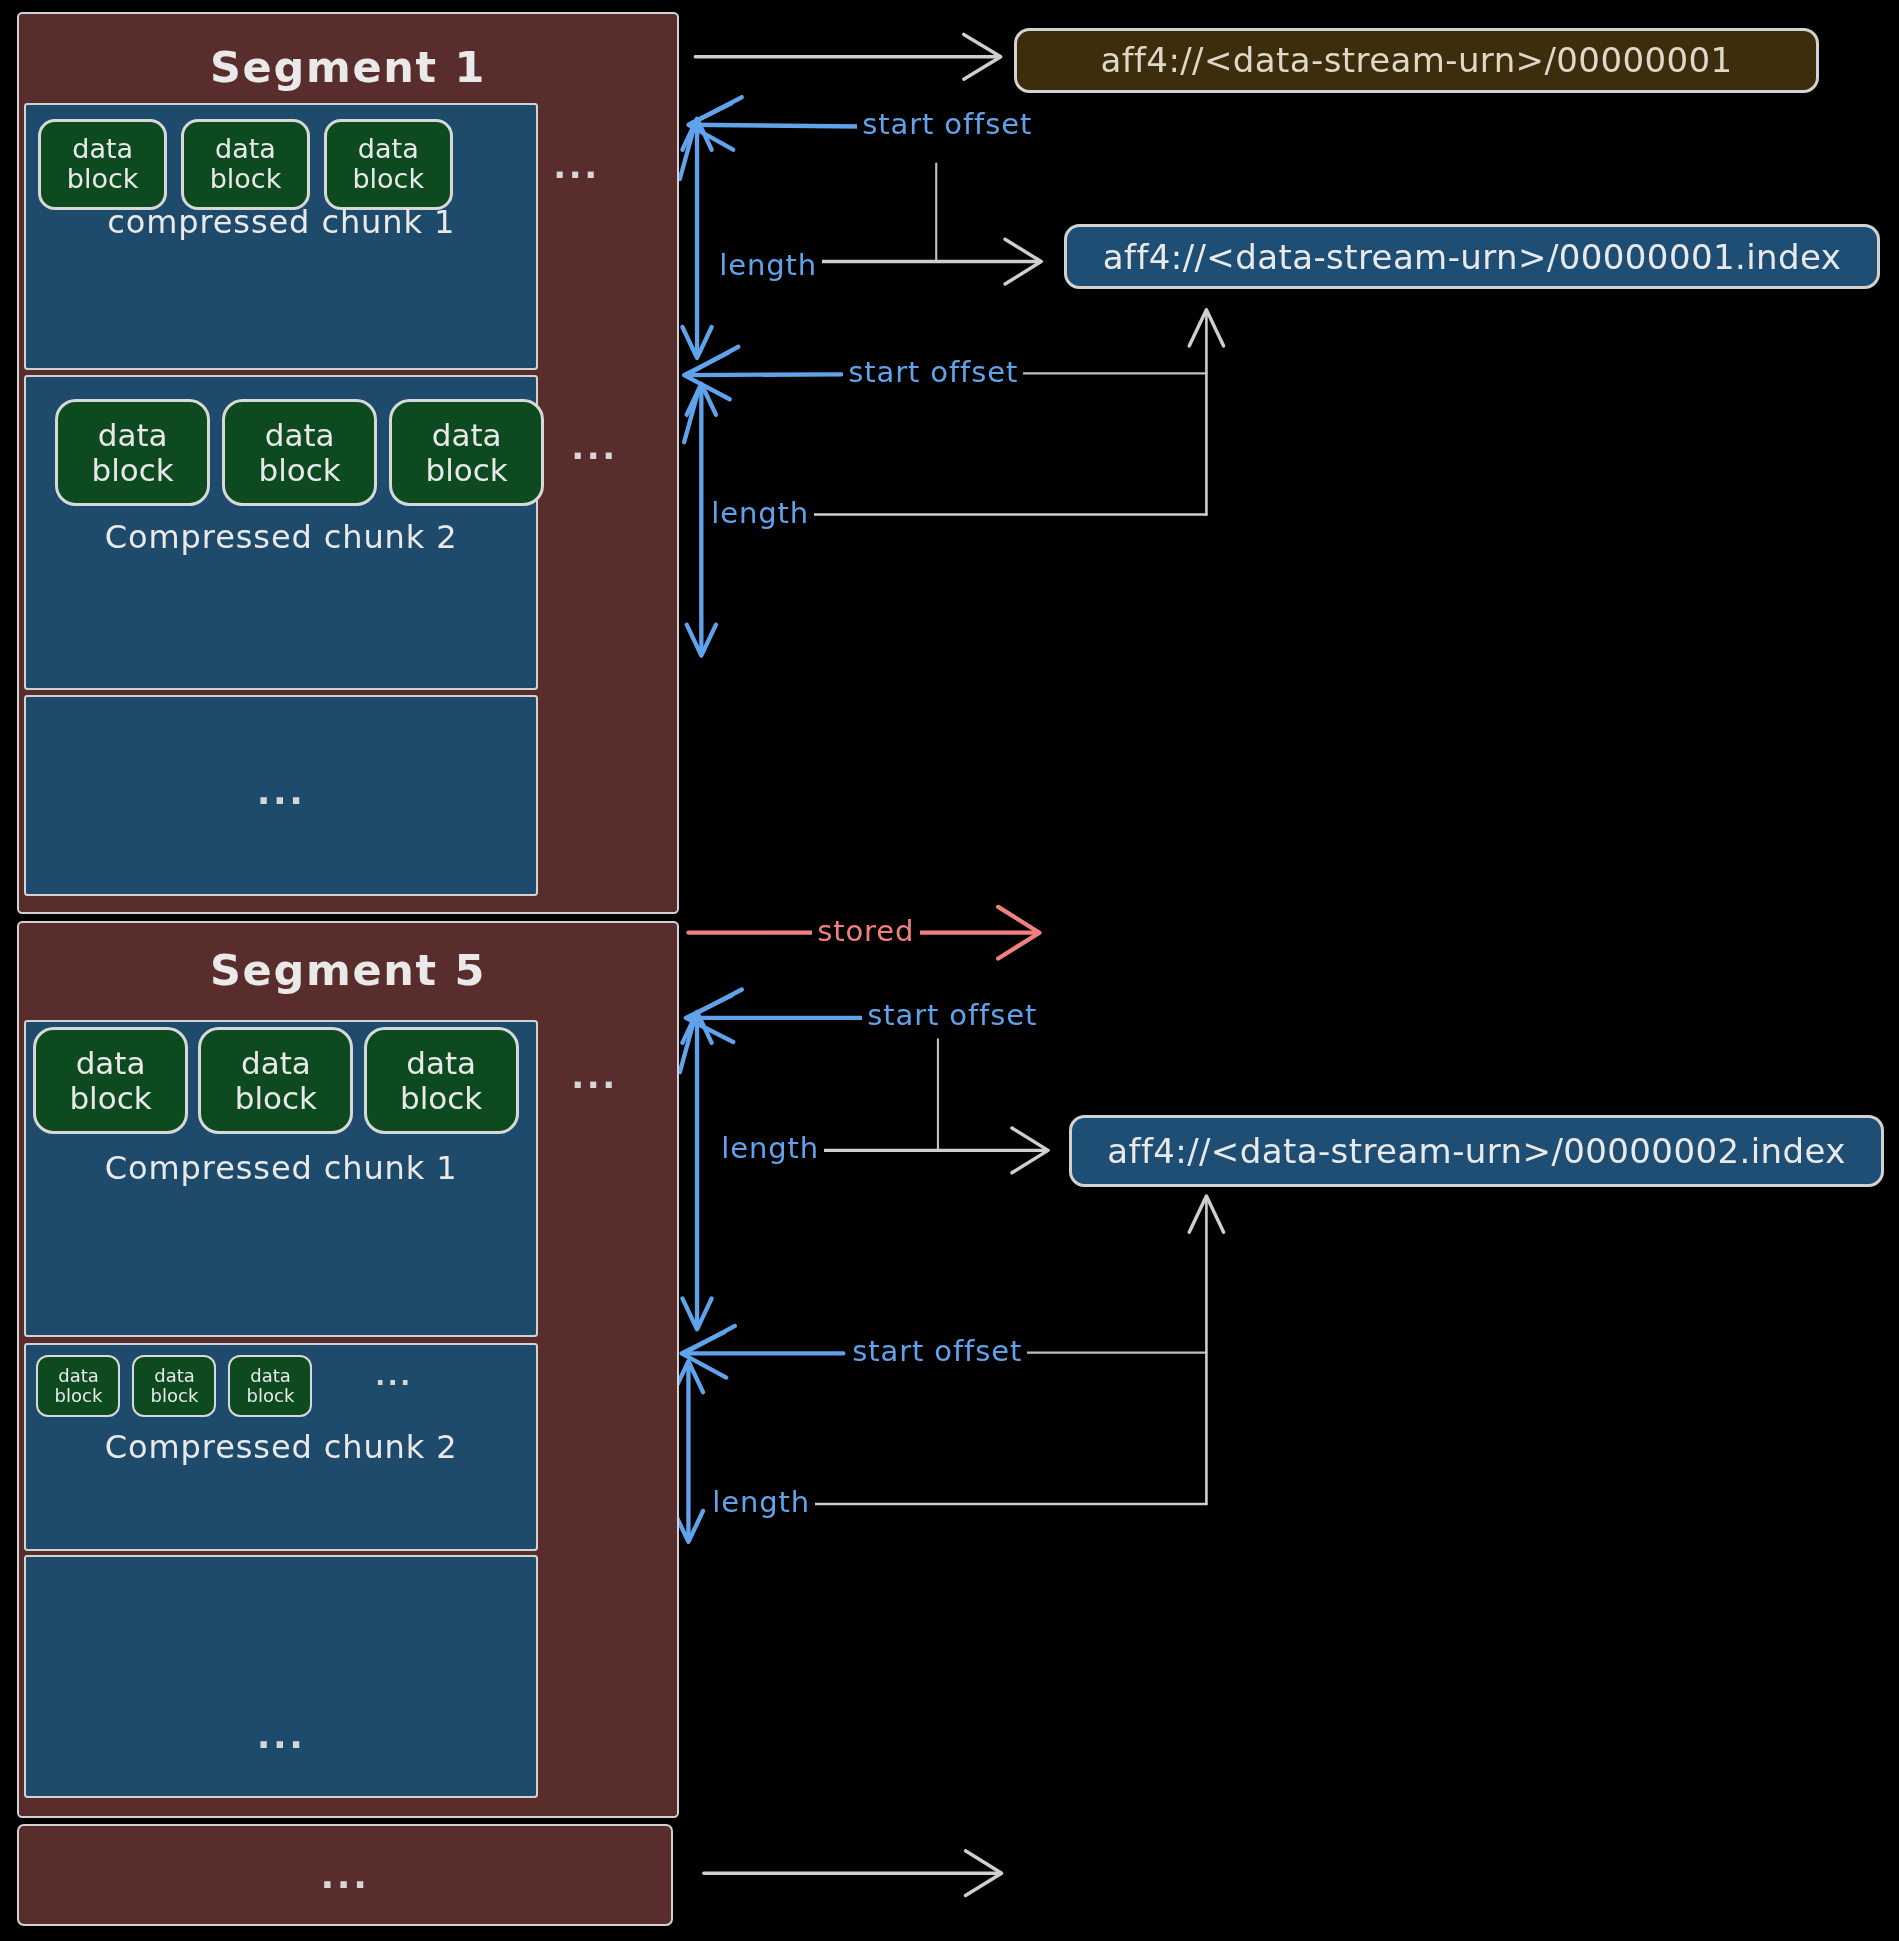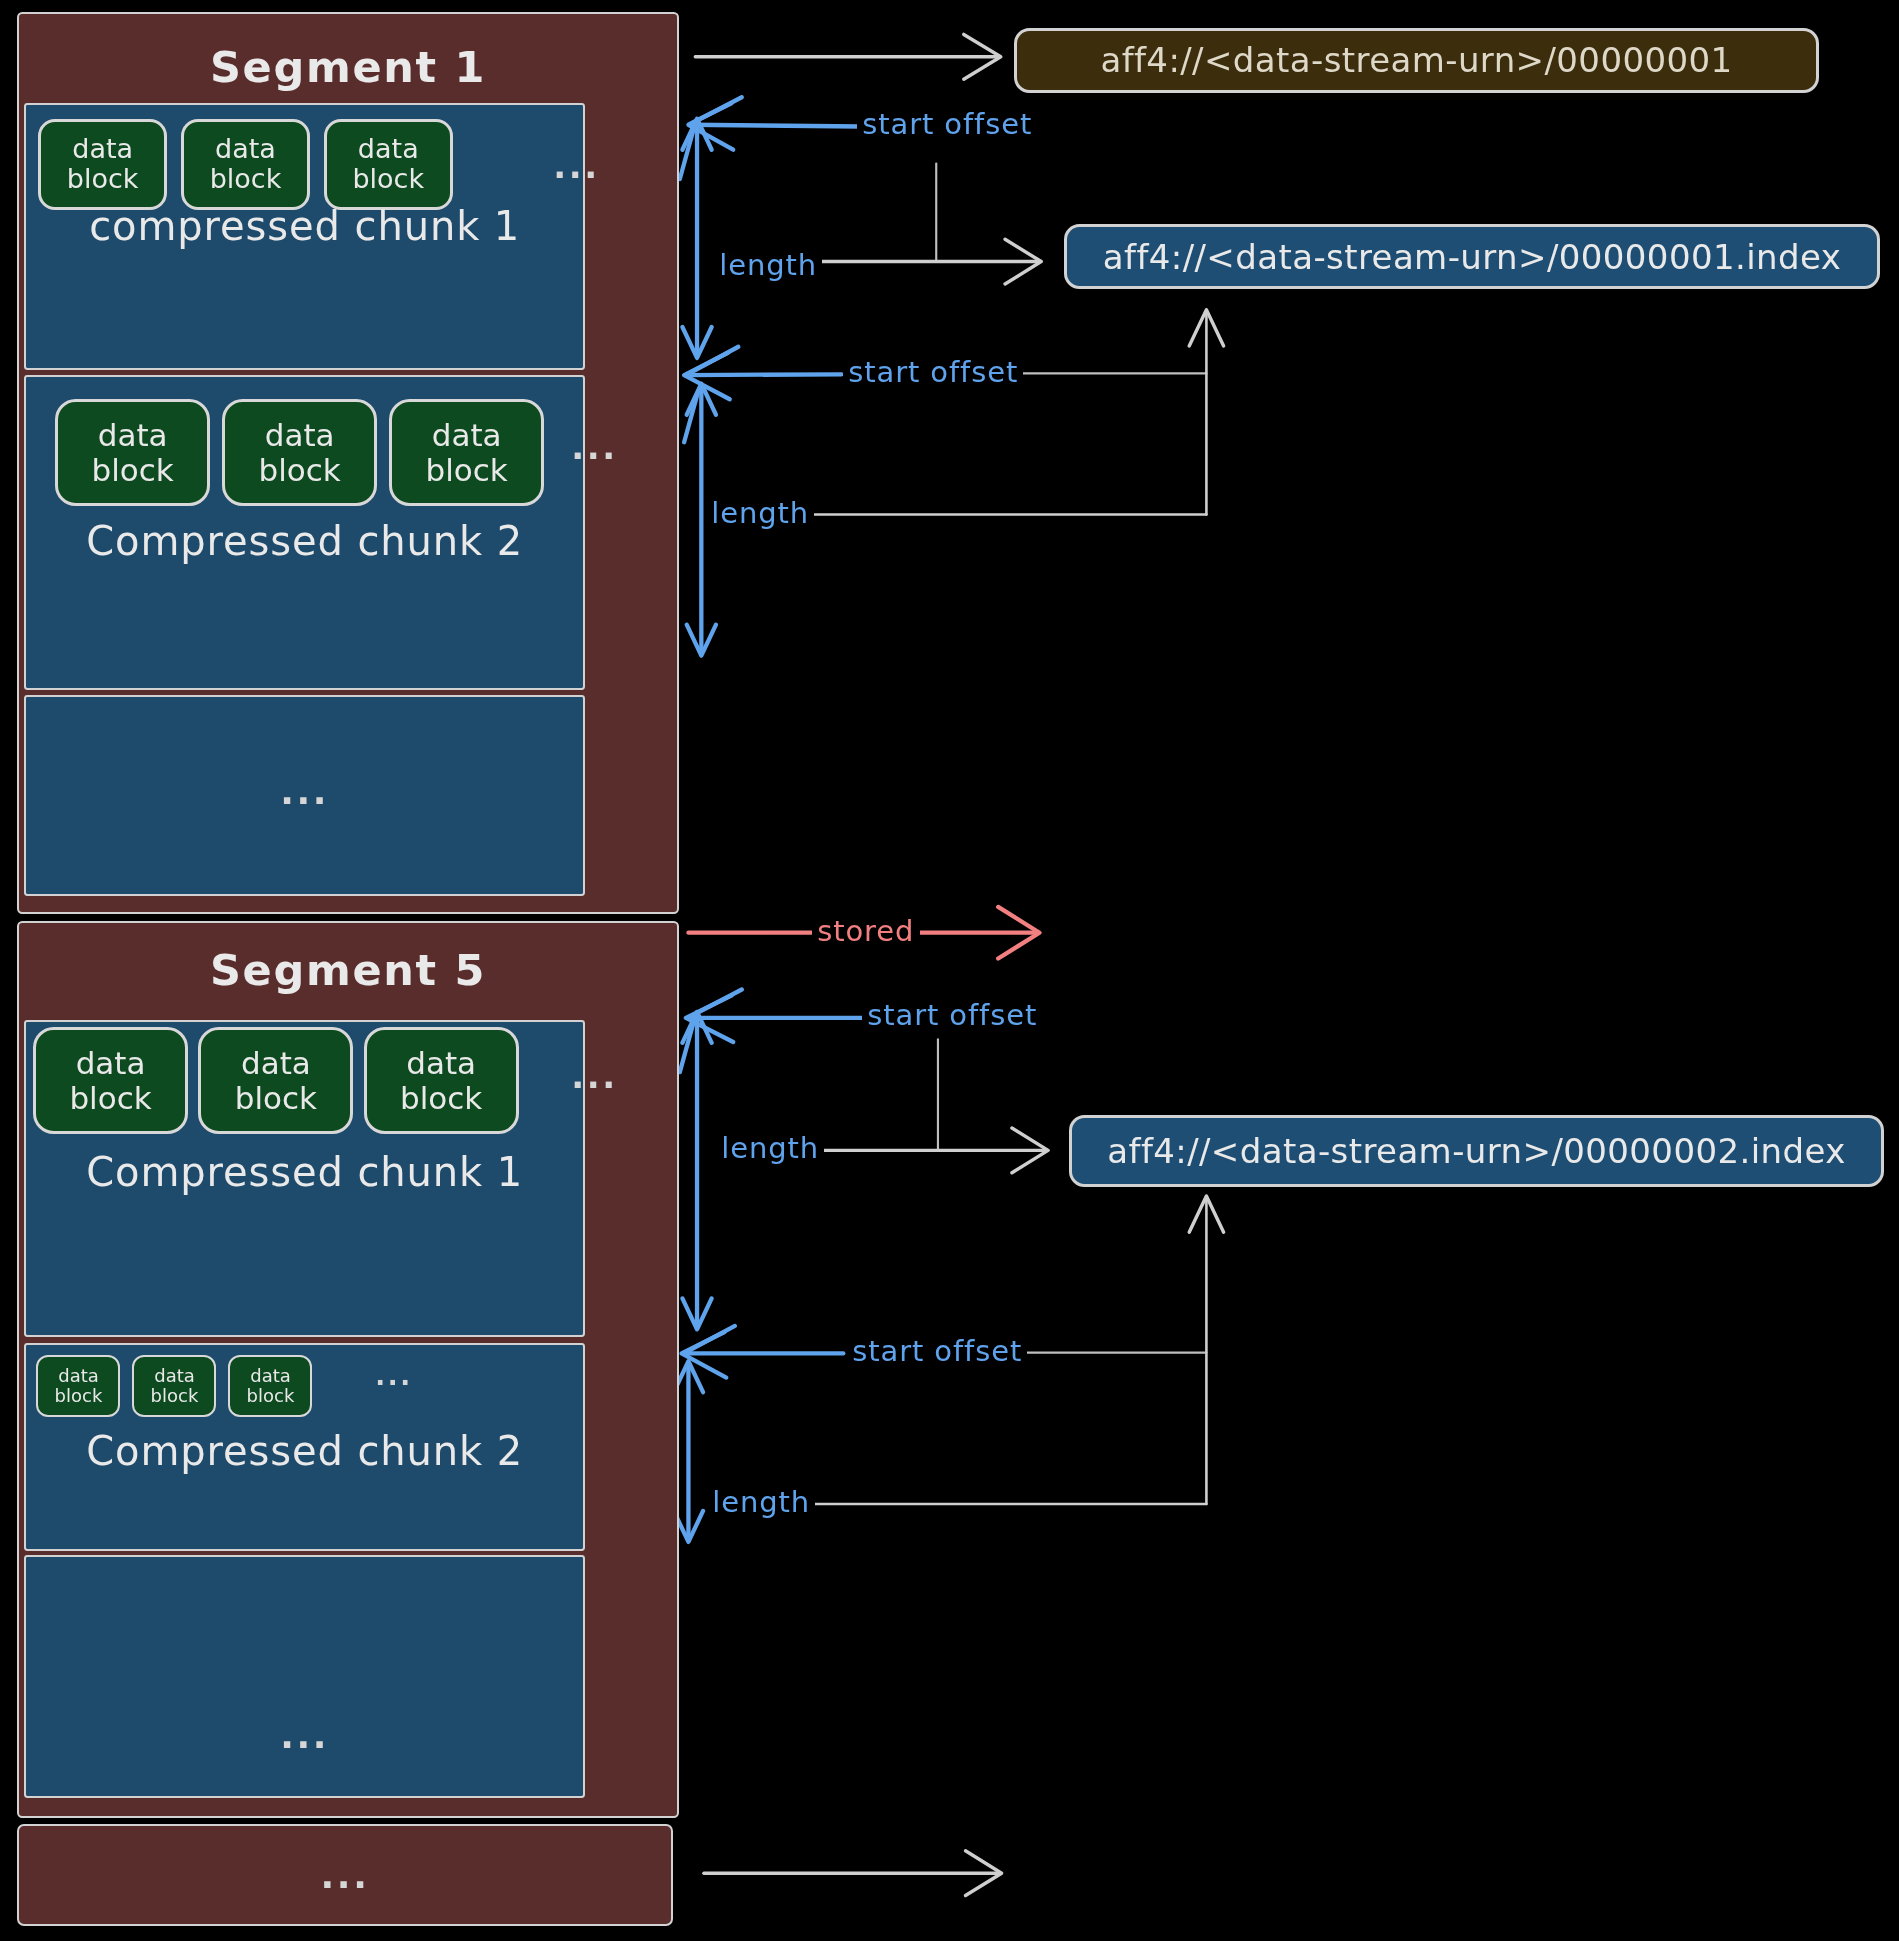--- a/index.html
+++ b/index.html
@@ -15,21 +15,21 @@
   }
   
   .segment{position:absolute;left:17px;width:662px;background:var(--segment-fill);
     border:2.6px solid var(--outline);border-radius:5.2px;box-sizing:border-box;padding-left:16px;}
   .seg1{top:12px;height:902px;}
   .seg2{top:921px;height:897px;}
   .seg-title{position:absolute;left:0;right:0;text-align:center;font-size:43px;
     font-weight:600;letter-spacing:1.7px;color:var(--text-light);}
   .seg1 .seg-title{top:27.5px;}
   .seg2 .seg-title{top:22.4px;}
-  .chunk{position:absolute;left:5.2px;width:561px;background:var(--chunk-fill);
+  .chunk{position:absolute;left:5.2px;width:514px;background:var(--chunk-fill);
     border:2.6px solid var(--outline);border-radius:3.4px;box-sizing:border-box;}
   .seg1 .c1{top:89px;height:267px;}
   .seg1 .c2{top:361px;height:315px;}
   .seg1 .c3{top:681px;height:201px;}
   .seg2 .c1{top:97px;height:317px;}
   .seg2 .c2{top:420px;height:208px;}
   .seg2 .c3{top:632px;height:243px;}
   .blocks{position:absolute;display:flex;}
   .s1c1 .blocks{left:12px;top:13.8px;gap:13.8px;}
   .s1c2 .blocks{left:29px;top:22.4px;gap:12px;}
@@ -40,21 +40,21 @@
     color:var(--text-light);line-height:1.12;}
   .blk-md{width:129px;height:91px;border-radius:17px;font-size:27px;}
   .blk-lg{width:155px;height:107px;border-radius:20.6px;font-size:31px;}
   .blk-sm{width:84px;height:62px;border-radius:12px;font-size:18px;border-width:2.6px;}
   .block span{display:block;width:5.2em;}
   .row-more{position:absolute;font-size:34px;font-weight:bold;letter-spacing:2.6px;color:#d6d6d6;}
   .s1c1 .row-more{left:527px;top:41px;}
   .s1c2 .row-more{left:545px;top:50px;}
   .s2c1 .row-more{left:545px;top:34px;}
   .s2c2 .row-more{left:349px;top:15.5px;font-size:26px;}
-  .chunk-label{position:absolute;left:0;right:0;text-align:center;font-size:40px;
+  .chunk-label{position:absolute;left:0;right:0;text-align:center;font-size:32px;
     letter-spacing:0.9px;color:var(--text-light);}
   .s1c1 .chunk-label{top:98px;}
   .s1c2 .chunk-label{top:141px;}
   .s2c1 .chunk-label{top:127px;}
   .s2c2 .chunk-label{top:83px;}
   .chunk-more{position:absolute;left:0;right:0;text-align:center;font-size:36px;
     font-weight:bold;letter-spacing:2.6px;color:#d6d6d6;}
   .seg1 .c3 .chunk-more{top:74px;}
   .seg2 .c3 .chunk-more{top:158px;}
   

